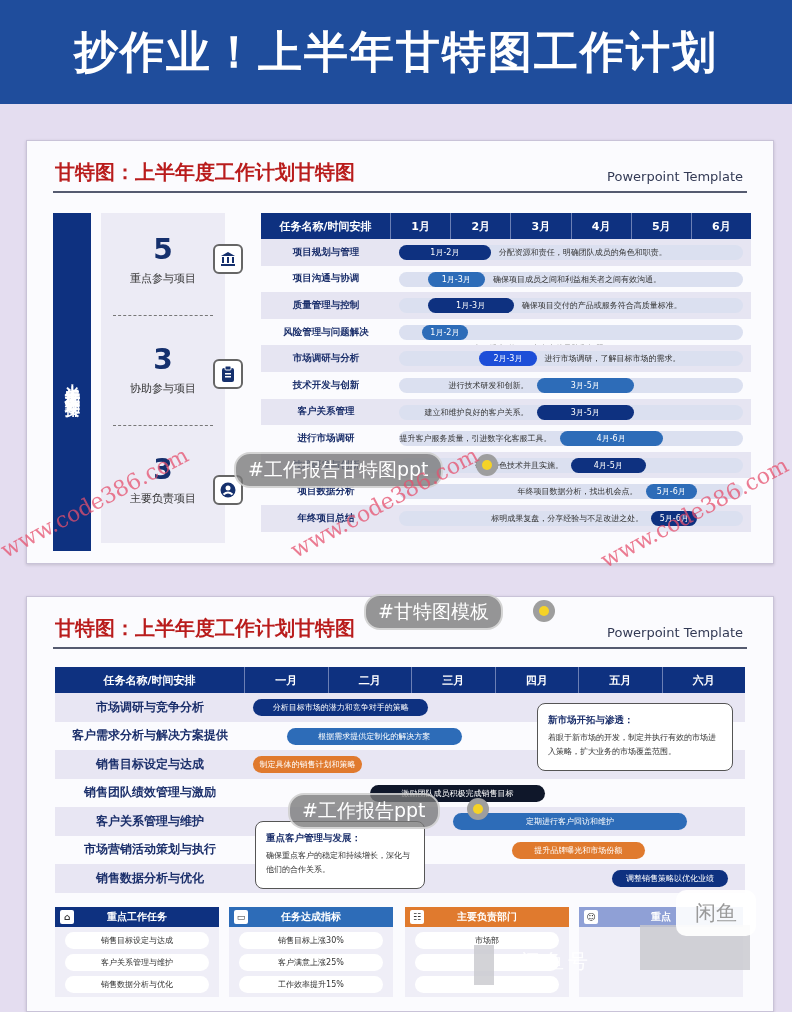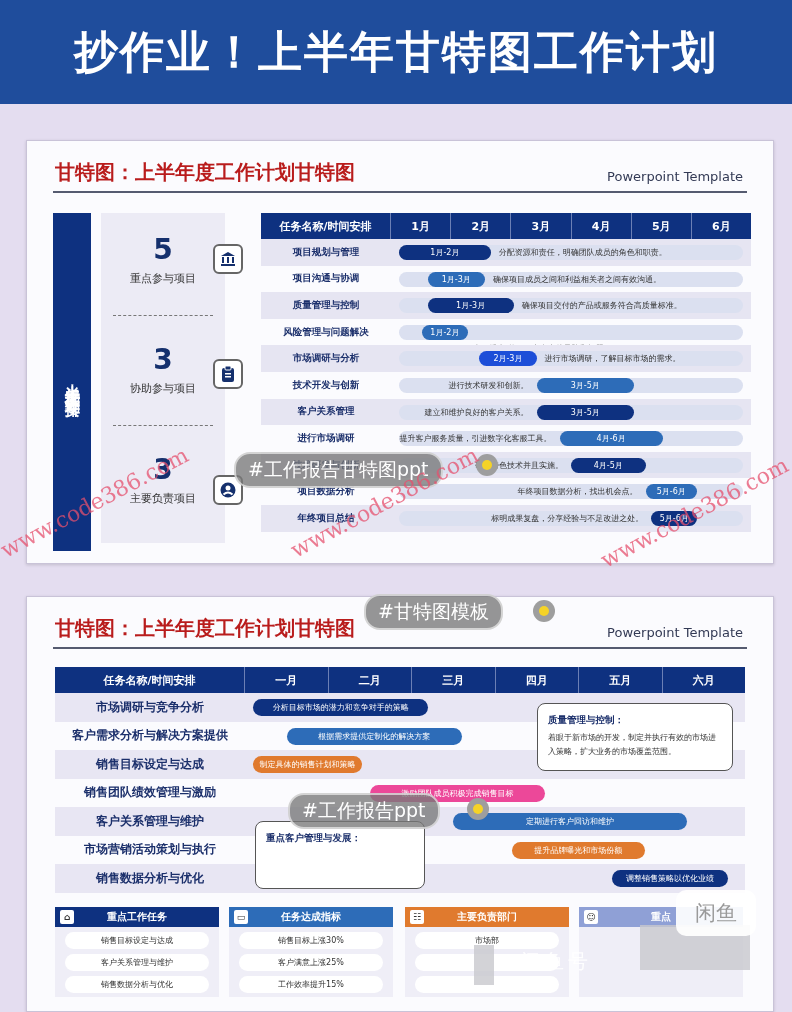--- a/index.html
+++ b/index.html
@@ -312,43 +312,44 @@
         <div class="g2row">
           <div class="g2name">客户需求分析与解决方案提供</div>
           <div class="g2bar" style="left: 231.667px; width: 175px; background: rgb(45, 108, 184);">根据需求提供定制化的解决方案</div>
         </div>
         <div class="g2row alt">
           <div class="g2name">销售目标设定与达成</div>
           <div class="g2bar" style="left: 198.333px; width: 108.333px; background: rgb(224, 122, 46);">制定具体的销售计划和策略</div>
         </div>
         <div class="g2row">
           <div class="g2name">销售团队绩效管理与激励</div>
-          <div class="g2bar" style="left: 315px; width: 175px; background: #ec4899;">激励团队成员积极完成销售目标</div>
+          <div class="g2bar" style="left: 315px; width: 175px; background: #0f172a;">激励团队成员积极完成销售目标</div>
         </div>
         <div class="g2row alt">
           <div class="g2name">客户关系管理与维护</div>
           <div class="g2bar" style="left: 398.333px; width: 233.333px; background: rgb(45, 108, 184);">定期进行客户回访和维护</div>
         </div>
         <div class="g2row">
           <div class="g2name">市场营销活动策划与执行</div>
           <div class="g2bar" style="left: 456.667px; width: 133.333px; background: rgb(224, 122, 46);">提升品牌曝光和市场份额</div>
         </div>
         <div class="g2row alt">
           <div class="g2name">销售数据分析与优化</div>
           <div class="g2bar" style="left: 556.667px; width: 116.667px; background: rgb(14, 49, 128);">调整销售策略以优化业绩</div>
         </div>
       </div>
   </div>
 
   <div class="callout" style="left:510px; top:106px; width:196px; height:68px">
-    <div class="callout-title">质量管理与控制：</div>
+    <div class="callout-title">新市场开拓与渗透：</div>
     <div>着眼于新市场的开发，制定并执行有效的市场进入策略，扩大业务的市场覆盖范围。</div>
   </div>
   <div class="callout" style="left:228px; top:224px; width:170px; height:68px">
     <div class="callout-title">重点客户管理与发展：</div>
+    <div>确保重点客户的稳定和持续增长，深化与他们的合作关系。</div>
   </div>
 
   <div class="panel" style="left:28px">
     <div class="panel-head" style="background:#0e3180">
       <span class="panel-icon">⌂</span>
       <span>重点工作任务</span>
     </div>
     <div class="panel-item">销售目标设定与达成</div>
     <div class="panel-item">客户关系管理与维护</div>
     <div class="panel-item">销售数据分析与优化</div>

